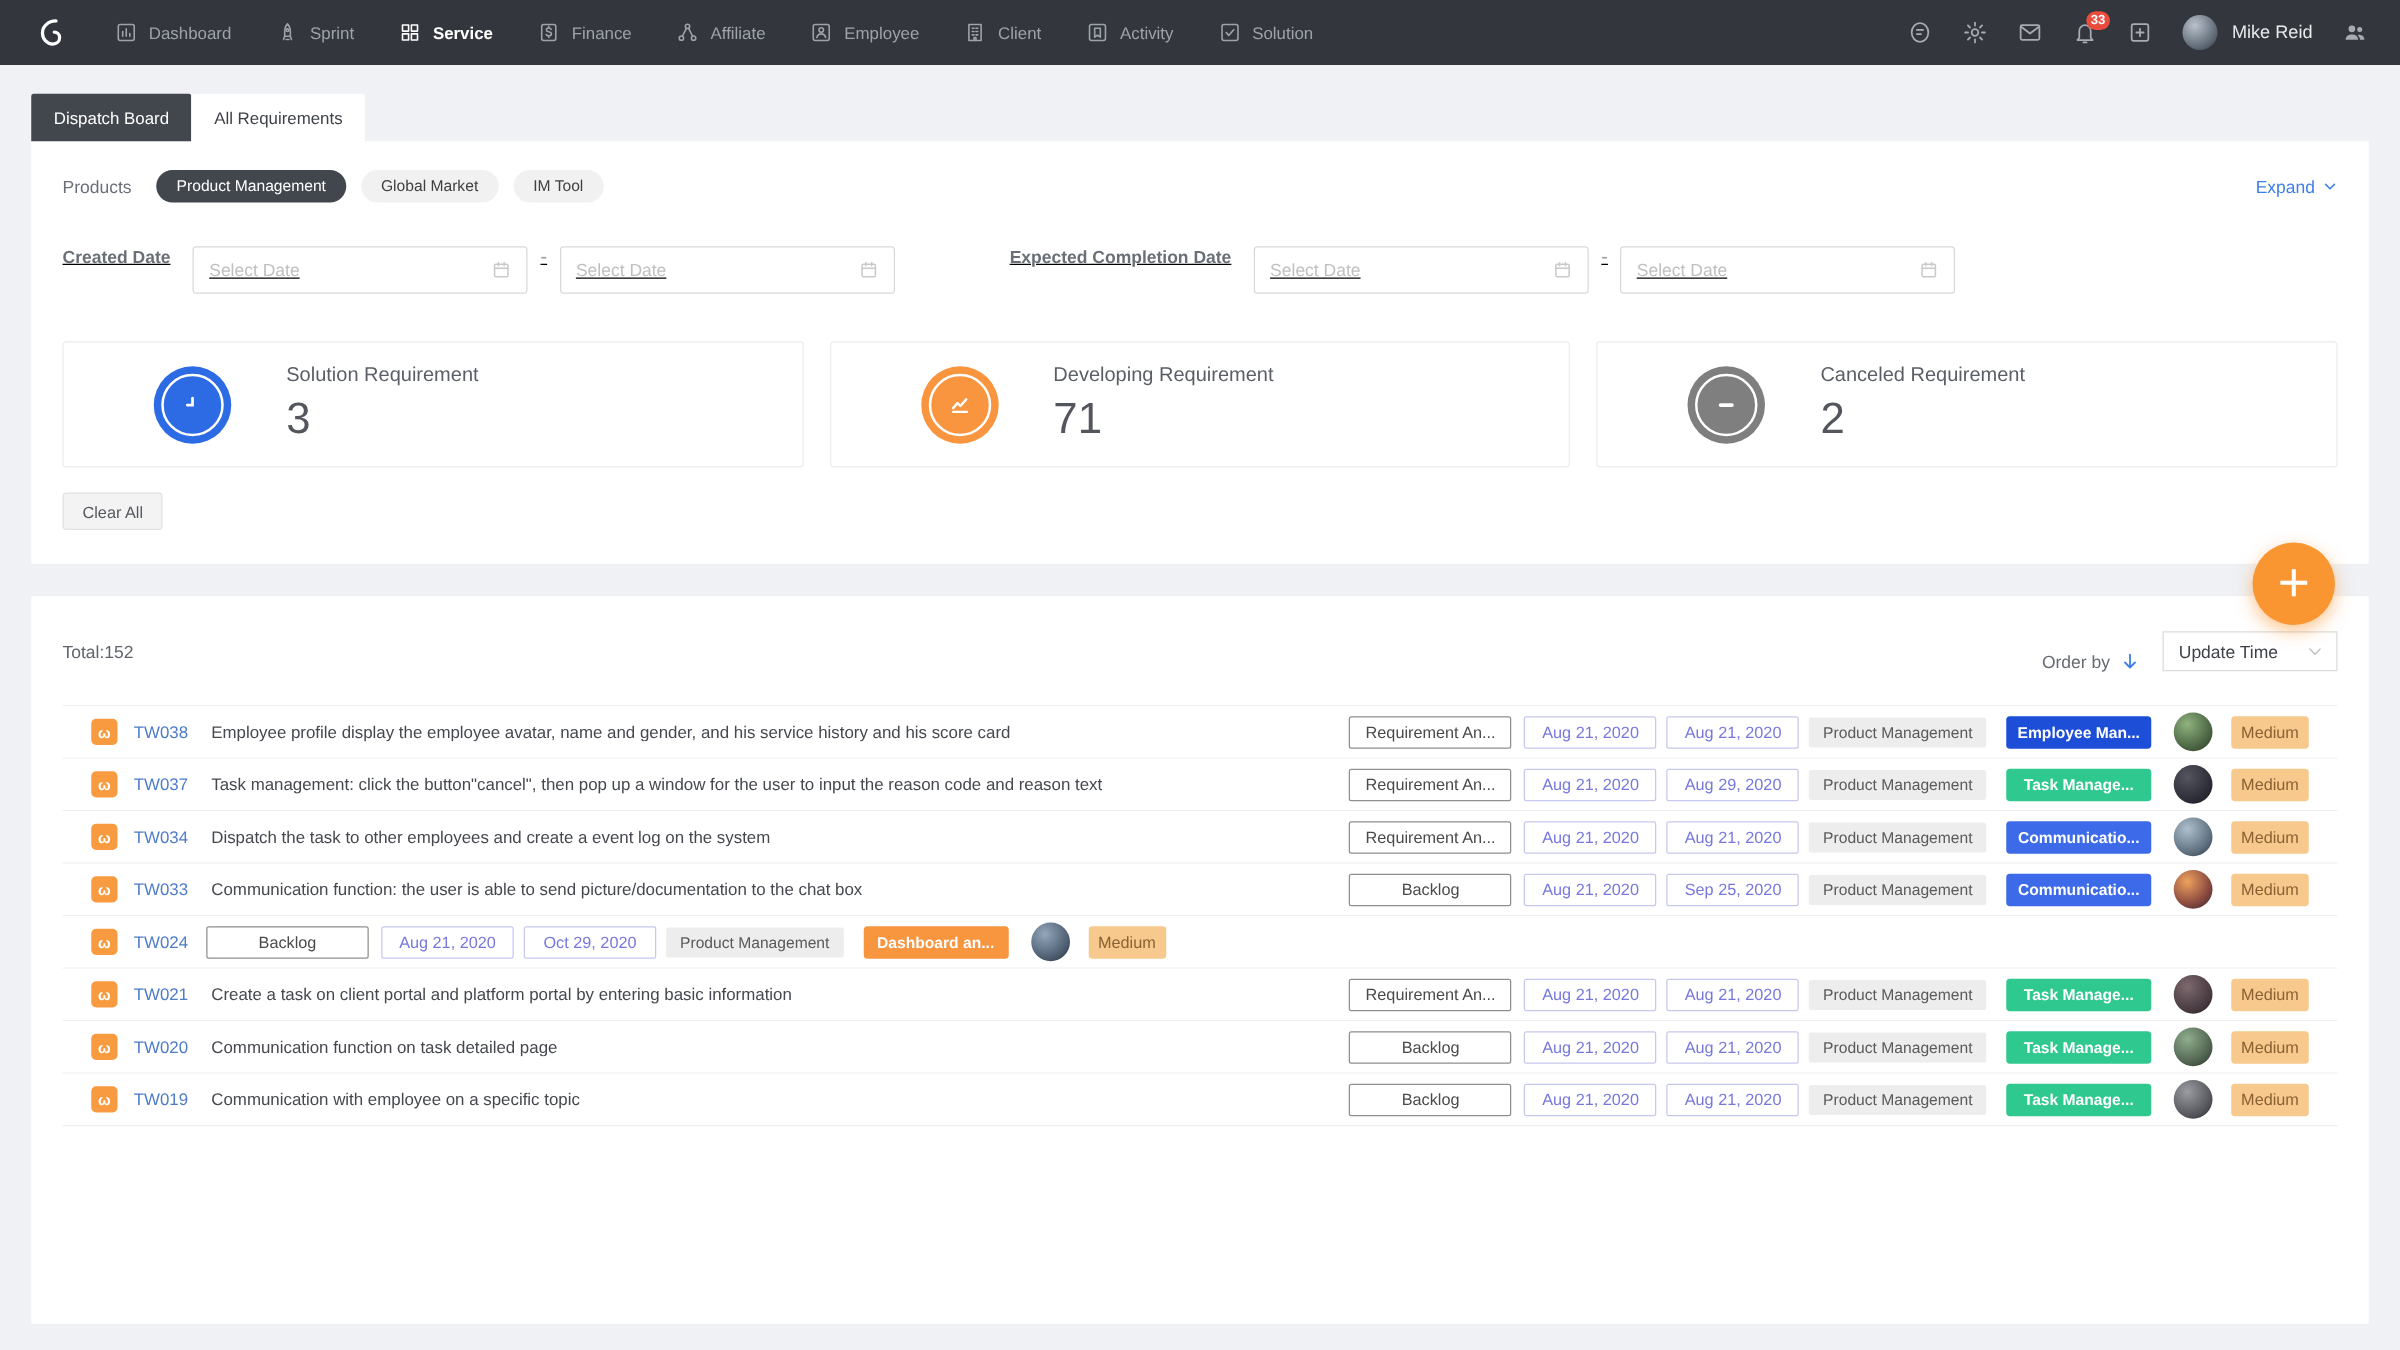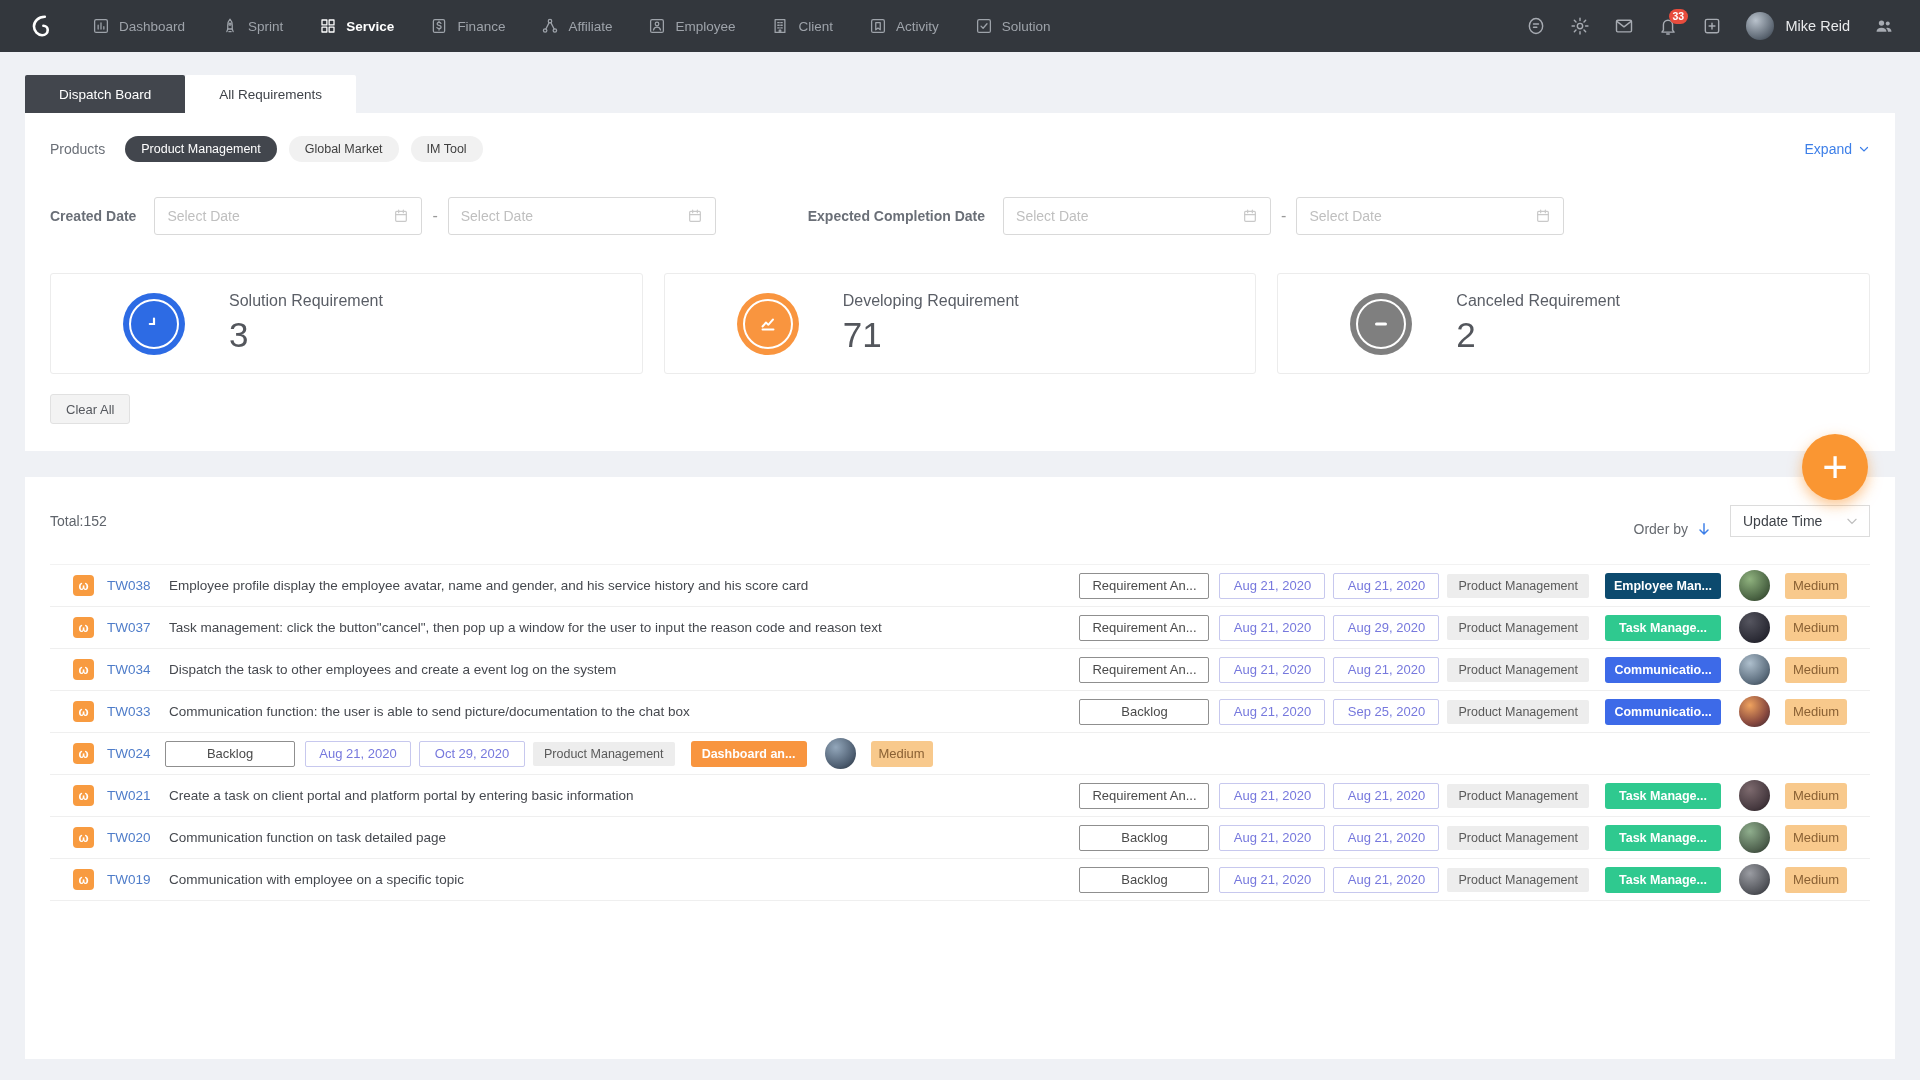--- a/index.html
+++ b/index.html
@@ -30,38 +30,38 @@
   }
   .nav-avatar {
     width:28px; height:28px; border-radius:50%;
     background:radial-gradient(circle at 35% 30%, #b9c2cc, #5a6470 70%, #2e343c);
     cursor:pointer; flex:0 0 auto;
   }
   .nav-user { color:#E9EAEC; font-size:14.5px; margin-left:-12px; }
   
   .tabs { display:flex; margin:23px 25px 0; }
   .tab {
-    height:38px; padding:0 34px; display:flex; align-items:center;
+    height:38px; padding:0 18px; display:flex; align-items:center;
     font-size:13.5px; cursor:pointer; border-radius:2px 2px 0 0;
   }
   .tab.active { background:#42464D; color:#FFFFFF; }
   .tab.inactive { background:#FFFFFF; color:#3E4248; }
   
   .panel { background:#FFFFFF; margin:0 25px; }
   .filter-panel { padding:23px 25px 27px; }
   .flabel { color:#6A6F77; font-size:14px; }
   .products-row { display:flex; align-items:center; }
   .pills { display:flex; align-items:center; gap:12px; margin-left:20px; }
   .pill {
     height:26px; display:flex; align-items:center; padding:0 16px;
     border-radius:13px; font-size:12.5px; background:#F1F1F1; color:#404040; cursor:pointer;
   }
   .pill.selected { background:#42464D; color:#FFFFFF; }
   .expand-link { margin-left:auto; color:#3D7FE8; font-size:14px; display:flex; align-items:center; gap:6px; cursor:pointer; }
-  .dates-row { display:flex; align-items:center; margin-top:35px; }
+  .dates-row { display:flex; align-items:flex-start; margin-top:35px;text-decoration:underline; }
   .dates-row .flabel { font-weight:bold; }
   .date-input {
     width:268px; height:38px; border:1px solid #D9D9D9; border-radius:3px;
     display:flex; align-items:center; padding:0 12px; margin-left:18px;
     color:#BFBFBF; font-size:14px; background:#fff; cursor:text;
   }
   .date-input .ph { flex:1; }
   .date-dash { margin:0 10px; color:#999; }
   .exp-label { margin-left:92px; }
   
@@ -417,21 +417,21 @@
   </div>
   <div class="table" id="req-table">
       <div class="trow">
         <span class="row-icon">ω</span>
         <span class="row-id">TW038</span>
         <span class="row-title">Employee profile display the employee avatar, name and gender, and his service history and his score card</span>
         <button class="row-status">Requirement An...</button>
         <button class="row-date">Aug 21, 2020</button>
         <button class="row-date">Aug 21, 2020</button>
         <span class="row-product">Product Management</span>
-        <span class="row-tag" style="background:#0c4a6e">Employee Man...</span>
+        <span class="row-tag" style="background:#1d4ed8">Employee Man...</span>
         <span class="row-avatar"></span>
         <span class="row-priority">Medium</span>
       </div>
       <div class="trow">
         <span class="row-icon">ω</span>
         <span class="row-id">TW037</span>
         <span class="row-title">Task management: click the button"cancel", then pop up a window for the user to input the reason code and reason text</span>
         <button class="row-status">Requirement An...</button>
         <button class="row-date">Aug 21, 2020</button>
         <button class="row-date">Aug 29, 2020</button>

